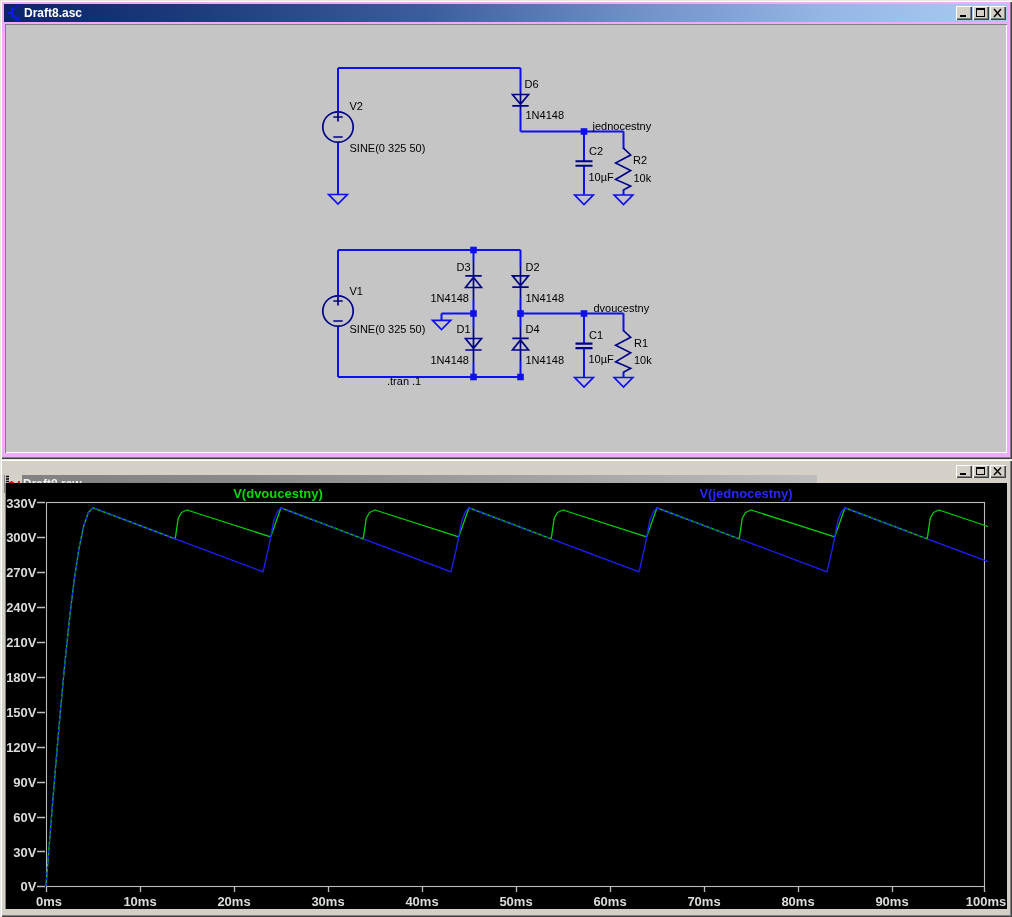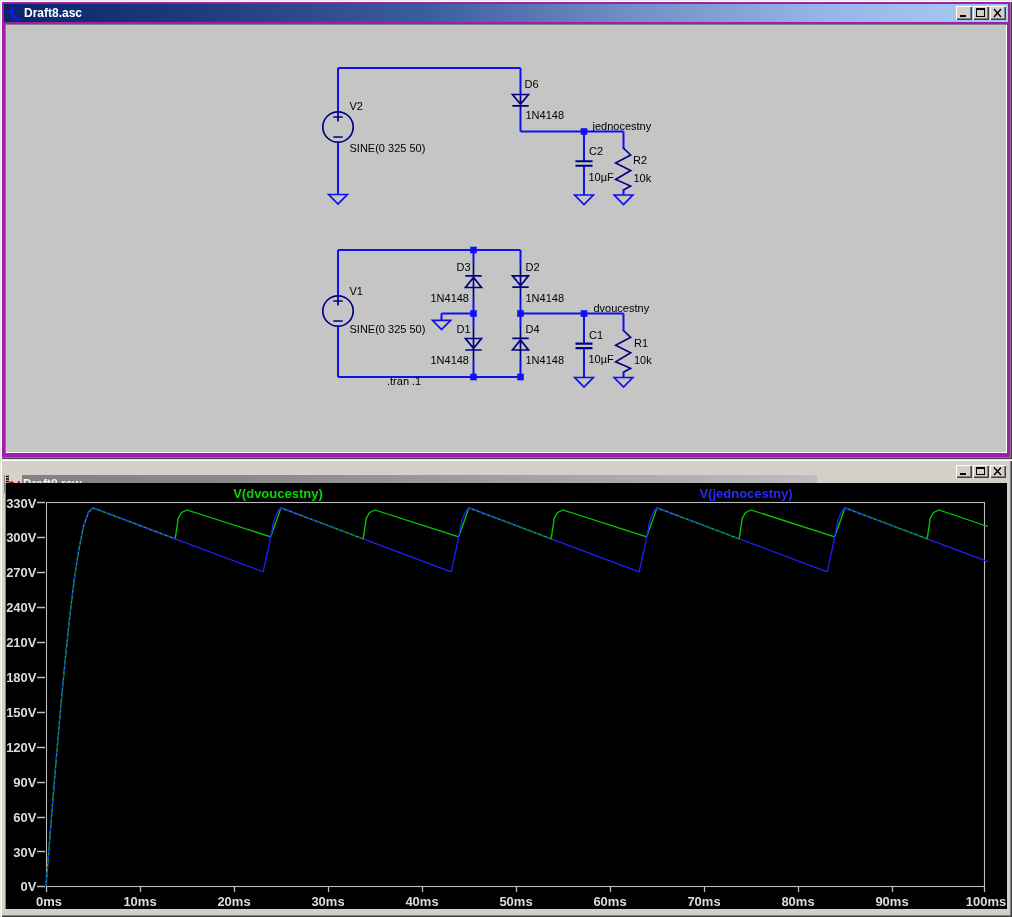--- a/index.html
+++ b/index.html
@@ -1,20 +1,20 @@
 <!DOCTYPE html>
 <html><head>
 <meta charset="utf-8">
 <style>
 html,body{margin:0;padding:0;}
 body{width:1012px;height:917px;position:relative;overflow:hidden;background:#d4d0c8;
      font-family:"Liberation Sans",sans-serif;-webkit-font-smoothing:antialiased;}
 .abs{position:absolute;}
 
-#win1{left:0;top:0;width:1012px;height:459px;background:#a21caf;}
+#win1{left:0;top:0;width:1012px;height:459px;background:#f0abfc;}
 #win2{left:0;top:459px;width:1012px;height:458px;background:#d4d0c8;}
 .frameTL{box-shadow:inset 1px 1px 0 #e9e7e2, inset 2px 2px 0 #ffffff,
           inset -1px -1px 0 #404040, inset -2px -2px 0 #808080;}
 
 #tb1{left:4px;top:4px;width:1004px;height:18px;
  background:linear-gradient(90deg,#0a246a 0%,#1e3d7d 20%,#3c5d9d 42%,#6e8ec6 62%,#96b6e6 82%,#a8ccf2 100%);}
 #tb2{left:4px;top:16px;width:813px;height:18px;
  background:linear-gradient(90deg,#818181 0%,#8a8a8a 30%,#a2a2a2 65%,#bdbdbd 100%);}
 .tbtext{color:#ffffff;font-weight:bold;font-size:12px;line-height:18px;position:absolute;left:20px;top:0;}
 

